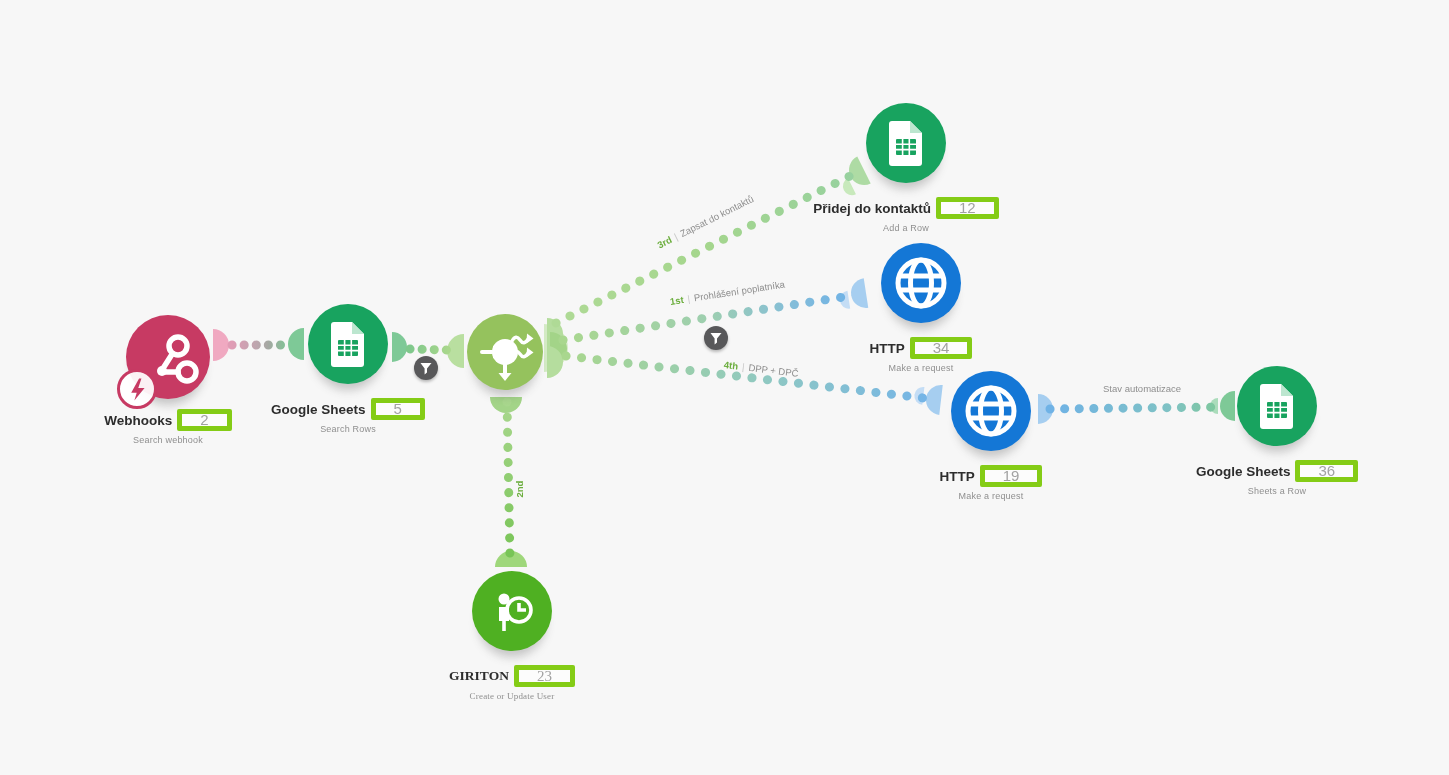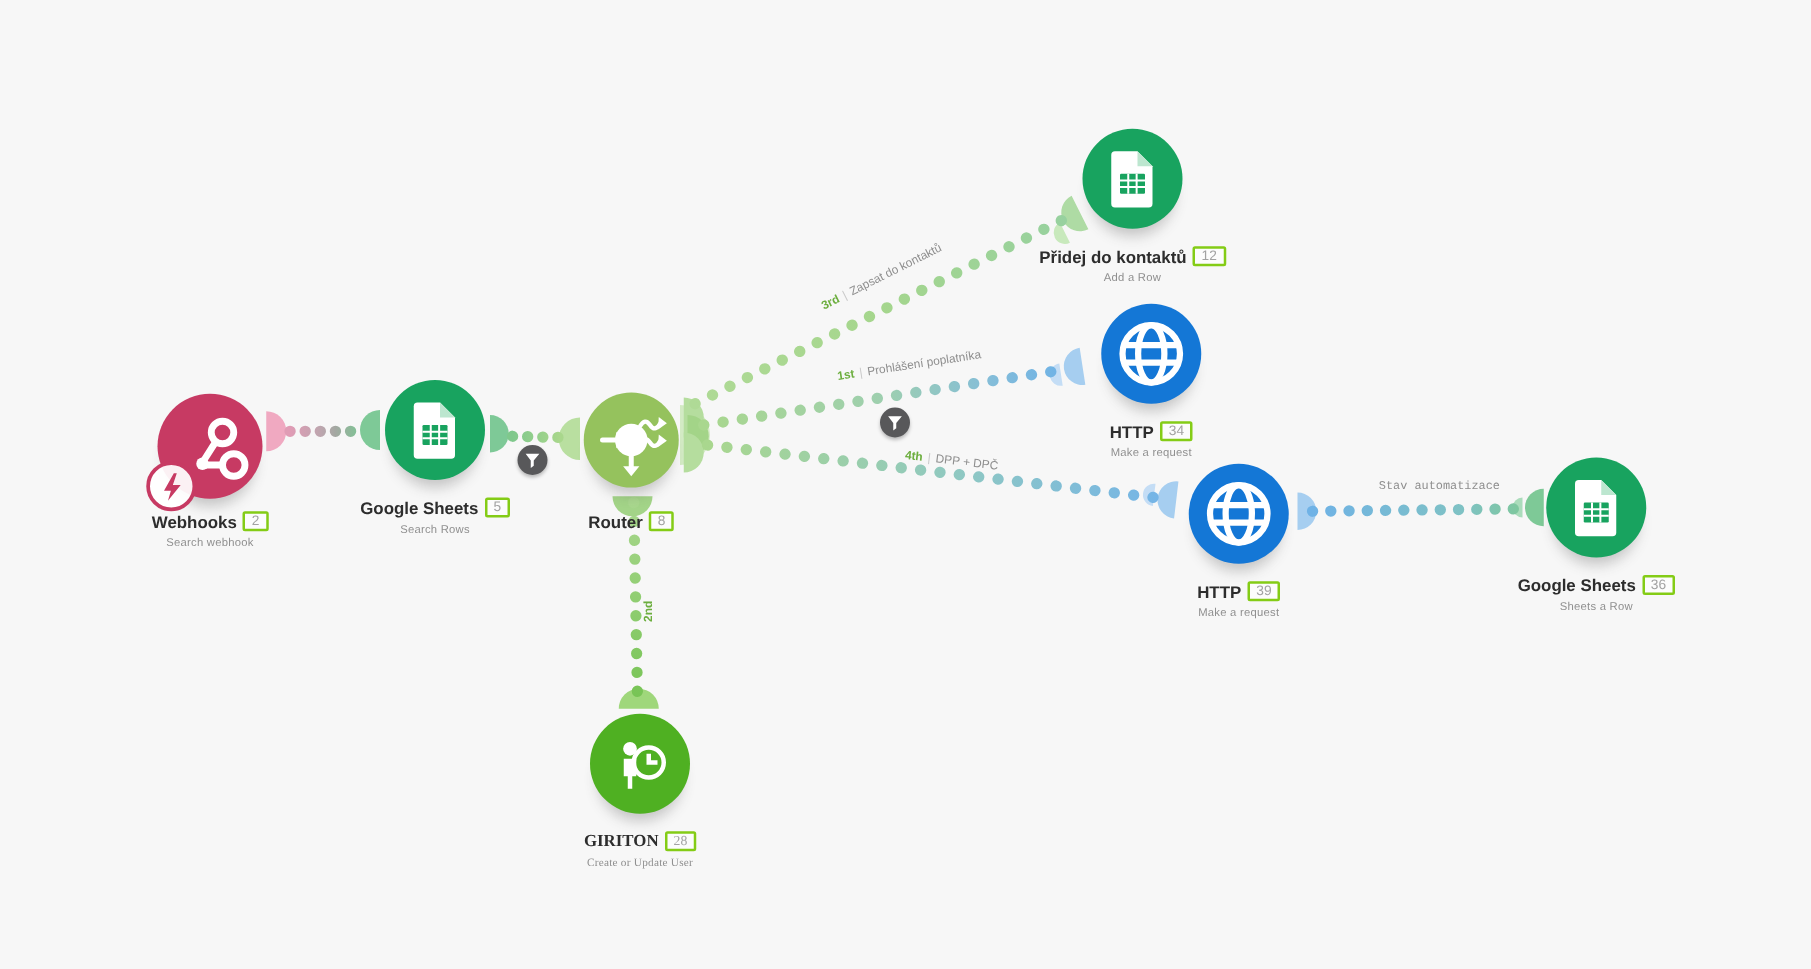--- a/index.html
+++ b/index.html
@@ -21,22 +21,22 @@
   .c-router{background:#95c25d;}
   .c-http{background:#1477d6;}
   .c-giriton{background:#4fb022;}
   .mlabel{
     position:absolute;top:94px;left:50%;transform:translateX(-50%);
     width:240px;text-align:center;
   }
   .name-row{display:flex;align-items:center;justify-content:center;gap:5px;}
   .mname{font-size:13.5px;font-weight:700;color:#2d2d2d;white-space:nowrap;}
   .mnum{
-    font-size:11px;color:#a2a2a2;background:#fcfcfc;border:2px solid #84cc16;
-    border-radius:2px;padding:1px 5px;line-height:10px;font-weight:400;
+    font-size:15px;color:#a2a2a2;background:#fcfcfc;border:5px solid #84cc16;
+    border-radius:2px;padding:1px 18px;line-height:10px;font-weight:400;
   }
   .msub{font-size:9px;color:#8f8f8f;margin-top:4px;letter-spacing:.2px;white-space:nowrap;}
   
   .donut-hole{position:absolute;left:50%;top:50%;width:26px;height:26px;margin:-13px 0 0 -13px;background:#fff;border-radius:50%;}
   
   .bolt-badge{
     position:absolute;left:-9px;top:54px;width:40px;height:40px;border-radius:50%;
     background:rgba(255,255,255,.93);border:3.5px solid #c73a63;box-sizing:border-box;
     display:flex;align-items:center;justify-content:center;
   }
@@ -190,27 +190,20 @@
           <path d="M45 41 q4 -7 8 -1 t8 -1" stroke-width="3.4"></path>
         </g>
         <g fill="#fff" stroke="none">
           <path d="M26 31.5 L34 38 L26 44.5 Z"></path>
           <path d="M31.5 59 L38 67 L44.5 59 Z"></path>
           <path d="M60 19.5 L66.5 24.5 L59.5 29.5 Z"></path>
           <path d="M60 33.5 L66.5 38.5 L59.5 43.5 Z"></path>
         </g>
       </svg>
     </div>
-    <div class="mlabel" style="top:95px;">
-      <div class="name-row">
-        <span class="mname">Router</span>
-        <span class="mnum">8</span>
-      </div>
-      <div class="msub"></div>
-    </div>
   </div>
 
   <div class="module" style="left:866px;top:103px;">
     <div class="circle c-sheets" style="width:80px;height:80px;">
       <svg viewBox="0 0 80 80" width="80" height="80">
         <path d="M26 18 h18 l12 12 v30 a3 3 0 0 1 -3 3 H26 a3 3 0 0 1 -3 -3 V21 a3 3 0 0 1 3 -3 z" fill="#fff"></path>
         <path d="M44 18 v12 h12 z" fill="#BCE6CF"></path>
         <rect x="30" y="36" width="20" height="16" rx="1" fill="#18a35f"></rect>
         <path d="M30 41.3 h20 M30 46.6 h20 M36.6 36 v16 M43.3 36 v16" stroke="#fff" stroke-width="1.6"></path>
       </svg>
@@ -249,21 +242,21 @@
         <g stroke="#fff" stroke-width="5" fill="none">
           <circle cx="40" cy="40" r="23"></circle>
           <ellipse cx="40" cy="40" rx="10.5" ry="23"></ellipse>
           <path d="M19 33 H61 M19 47 H61"></path>
         </g>
       </svg>
     </div>
     <div class="mlabel">
       <div class="name-row">
         <span class="mname">HTTP</span>
-        <span class="mnum">39</span>
+        <span class="mnum">19</span>
       </div>
       <div class="msub">Make a request</div>
     </div>
   </div>
 
   <div class="module" style="left:1237px;top:366px;">
     <div class="circle c-sheets" style="width:80px;height:80px;">
       <svg viewBox="0 0 80 80" width="80" height="80">
         <path d="M26 18 h18 l12 12 v30 a3 3 0 0 1 -3 3 H26 a3 3 0 0 1 -3 -3 V21 a3 3 0 0 1 3 -3 z" fill="#fff"></path>
         <path d="M44 18 v12 h12 z" fill="#BCE6CF"></path>
@@ -289,21 +282,21 @@
         </g>
         <g fill="none" stroke="#fff" stroke-width="3.6">
           <circle cx="47" cy="39" r="12"></circle>
           <path d="M47 32 V39 H54"></path>
         </g>
       </svg>
     </div>
     <div class="mlabel">
       <div class="name-row">
         <span class="mname">GIRITON</span>
-        <span class="mnum">28</span>
+        <span class="mnum">23</span>
       </div>
       <div class="msub">Create or Update User</div>
     </div>
   </div>
 
   <div class="filter" style="left:414px;top:356px;">
     <svg viewBox="0 0 24 24" width="24" height="24">
       <path d="M6.5 7 h11 L13 12.4 V16.6 L10.6 18.4 V12.4 L6.5 7 z" fill="#fff"></path>
     </svg>
   </div>
@@ -318,17 +311,17 @@
   </div>
   <div class="route-label" style="left:670px;top:296px;transform:rotate(-8.7deg);">
     <span class="ordinal">1st</span><span class="sep">|</span><span class="rtext">Prohlášení poplatníka</span>
   </div>
   <div class="route-label" style="left:724px;top:359px;transform:rotate(6.7deg);">
     <span class="ordinal">4th</span><span class="sep">|</span><span class="rtext">DPP + DPČ</span>
   </div>
   <div class="route-label" style="left:519px;top:492px;transform:rotate(-90deg);">
     <span class="ordinal">2nd</span>
   </div>
-  <div class="route-label" style="left:1103px;top:383px;font-family:Liberation Mono, monospace;">
+  <div class="route-label" style="left:1103px;top:383px;">
     <span class="rtext">Stav automatizace</span>
   </div>
 
 </div>
 
 </body></html>

